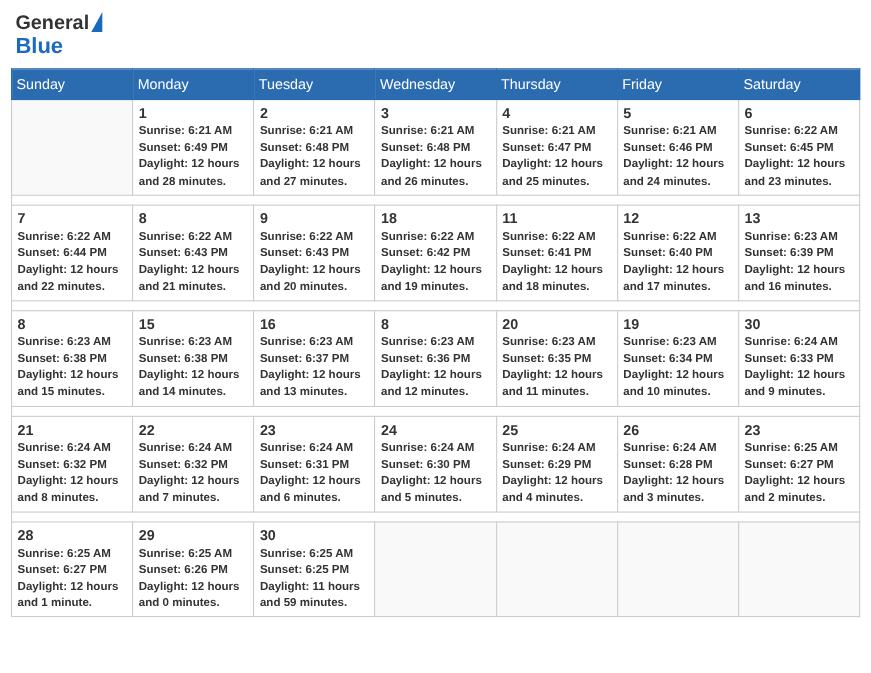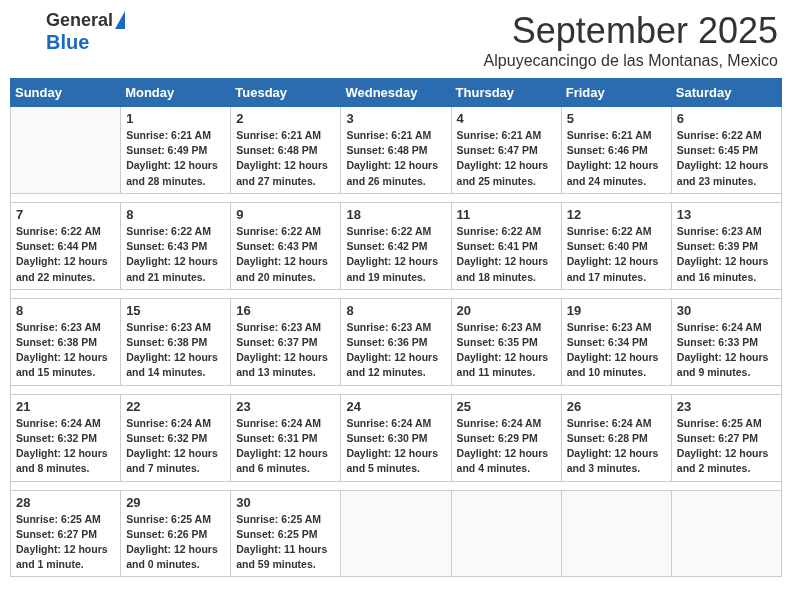--- a/index.html
+++ b/index.html
@@ -9,21 +9,20 @@
       width: 792px;
       min-height: 612px;
       padding: 10px;
     }
     .header {
       display: flex;
       align-items: flex-start;
       justify-content: space-between;
       margin-bottom: 8px;
       padding: 0 4px;
-      margin-left: 32px;
     }
     .logo {
       display: flex;
       flex-direction: column;
       align-items: flex-start;
     }
     .logo-text {
       display: flex;
       align-items: center;
     }
@@ -60,21 +59,21 @@
     .calendar {
       width: 100%;
       border-collapse: collapse;
       border: 1px solid #ccc;
     }
     .calendar th {
       background-color: #2b6cb0;
       color: white;
       padding: 6px 4px;
       font-size: 13px;
-      font-weight: bold;
+      font-weight: normal;
       text-align: left;
       border: 1px solid #2b6cb0;
     }
     .calendar td {
       vertical-align: top;
       padding: 4px 5px;
       border: 1px solid #ccc;
       width: 14.28%;
       min-height: 80px;
       font-size: 11px;
@@ -105,24 +104,20 @@
 </head>
 <body>
 
 <div class="header">
   <div class="logo">
     <div class="logo-text">
       <span class="logo-general">General</span>
       <div class="logo-triangle"></div>
     </div>
     <span class="logo-blue">Blue</span>
-  </div>
-  <div class="title-section">
-    <div class="month-title">September 2025</div>
-    <div class="subtitle">Alpuyecancingo de las Montanas, Mexico</div>
   </div>
 </div>
 
 <table class="calendar">
   <thead>
     <tr>
     <th>Sunday</th>
         <th>Monday</th>
         <th>Tuesday</th>
         <th>Wednesday</th>

